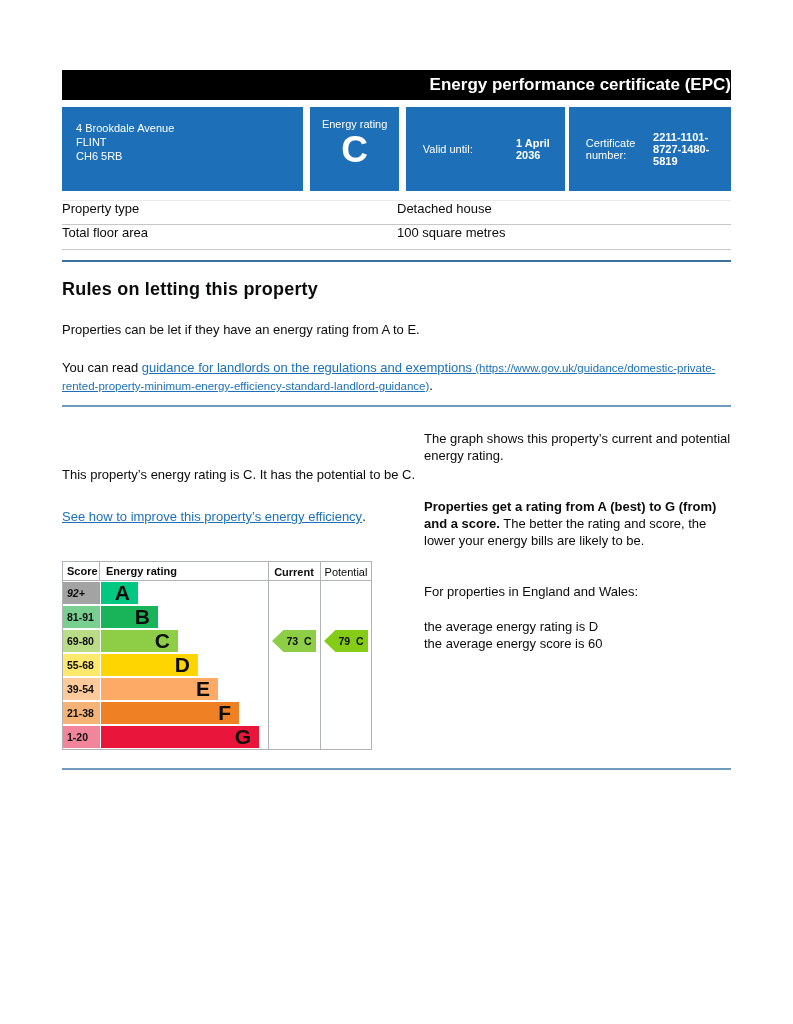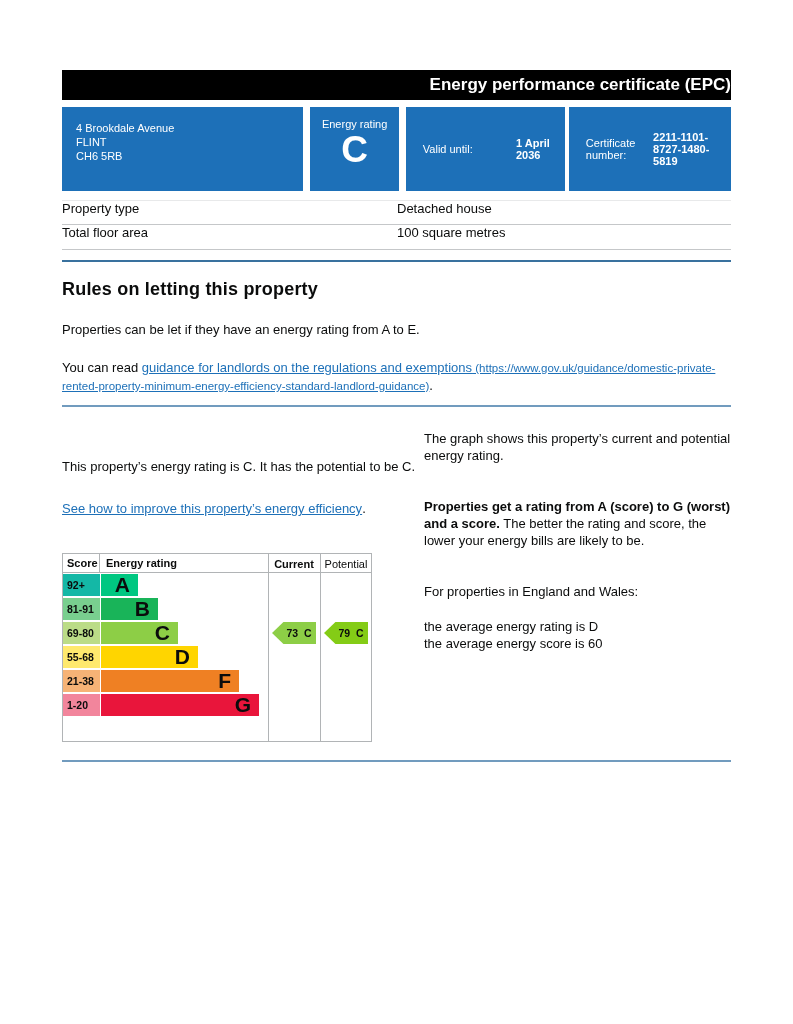--- a/index.html
+++ b/index.html
@@ -56,21 +56,21 @@
   p { font-size: 13px; line-height: 17px; }
   .rules-section p { margin-top: 21px; }
   a { color: #1d70b8; text-decoration: underline; }
   .url-small { font-size: 11.5px; }
   .black-dot { color: #0b0c0c; text-decoration: none; }
 
   
   .cols { display: flex; margin-top: 23px; }
   .col-left { width: 362px; }
   .col-right { width: 307px; }
-  .col-left p.intro { margin-top: 28px; }
+  .col-left p.intro { margin-top: 36px; }
   .improve-link { display: inline-block; margin-top: 25px; font-size: 13px; line-height: 17px; }
   .col-right p { margin-bottom: 16px; }
   .col-right p.tight { margin-bottom: 0; }
 
   
   .epc-chart {
     position: relative;
     width: 310px; height: 189px;
     margin-top: 36px;
     border: 1px solid #b1b4b6;
@@ -172,53 +172,57 @@
         <div class="epc-header">
           <span class="hdr-score" style="border-right:1px solid #b1b4b6;height:19px;display:flex;align-items:center">Score</span>
           <span class="hdr-rating">Energy rating</span>
         </div>
         <span class="hdr-current">Current</span>
         <span class="hdr-potential">Potential</span>
         <div class="vline v1"></div>
         <div class="vline v2"></div>
         <div class="epc-rows">
             <div class="epc-row">
-              <div class="epc-score" style="background: #14b8a6;">92+</div>
+              <div class="epc-score" style="background: #a3a3a3; font-style: italic;">92+</div>
               <div class="epc-bar" style="background: rgb(0, 199, 129); width: 37px;">A</div>
             </div>
             <div class="epc-row">
               <div class="epc-score" style="background: rgb(121, 207, 143);">81-91</div>
               <div class="epc-bar" style="background: rgb(25, 180, 89); width: 57px;">B</div>
             </div>
             <div class="epc-row">
               <div class="epc-score" style="background: rgb(187, 220, 135);">69-80</div>
               <div class="epc-bar" style="background: rgb(141, 206, 70); width: 77px;">C</div>
             </div>
             <div class="epc-row">
               <div class="epc-score" style="background: rgb(255, 233, 109);">55-68</div>
               <div class="epc-bar" style="background: rgb(255, 213, 0); width: 97px;">D</div>
+            </div>
+            <div class="epc-row">
+              <div class="epc-score" style="background: rgb(253, 203, 155);">39-54</div>
+              <div class="epc-bar" style="background: rgb(252, 170, 101); width: 117px;">E</div>
             </div>
             <div class="epc-row">
               <div class="epc-score" style="background: rgb(246, 179, 118);">21-38</div>
               <div class="epc-bar" style="background: rgb(239, 128, 35); width: 138px;">F</div>
             </div>
             <div class="epc-row">
               <div class="epc-score" style="background: rgb(242, 133, 156);">1-20</div>
               <div class="epc-bar" style="background: rgb(233, 21, 59); width: 158px;">G</div>
             </div>
           </div>
         <div class="epc-arrow" id="current-arrow" style="background: rgb(141, 206, 70); left: 209px; top: 68px;">73&nbsp;&nbsp;C</div>
         <div class="epc-arrow" id="potential-arrow" style="background: #84cc16; left: 261px; top: 68px;">79&nbsp;&nbsp;C</div>
       </div>
     </div>
 
     <div class="col-right">
       <p>The graph shows this property’s current and potential energy rating.</p>
       <br>
-      <p><strong>Properties get a rating from A (score) to G (worst) and a score.</strong><span> The better the rating and score, the lower your energy bills are likely to be.</span></p>
+      <p><strong>Properties get a rating from A (best) to G (from) and a score.</strong><span> The better the rating and score, the lower your energy bills are likely to be.</span></p>
       <br>
       <p class="tight">For properties in England and Wales:</p>
       <br>
       <p class="tight">the average energy rating is D</p>
       <p class="tight">the average energy score is 60</p>
     </div>
   </div>
 
   <hr class="hr-blue light" style="margin-top:18px">
 

